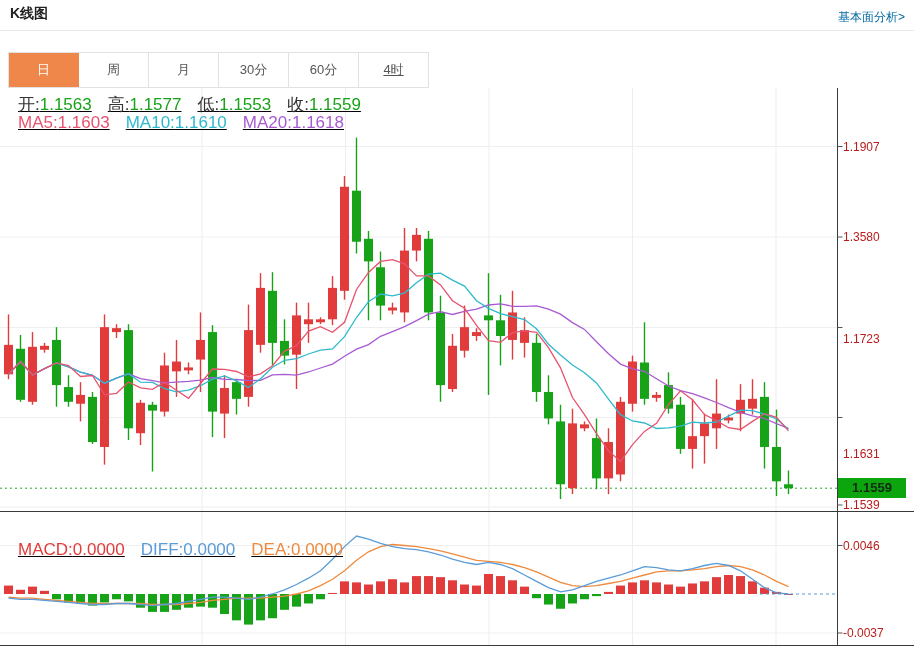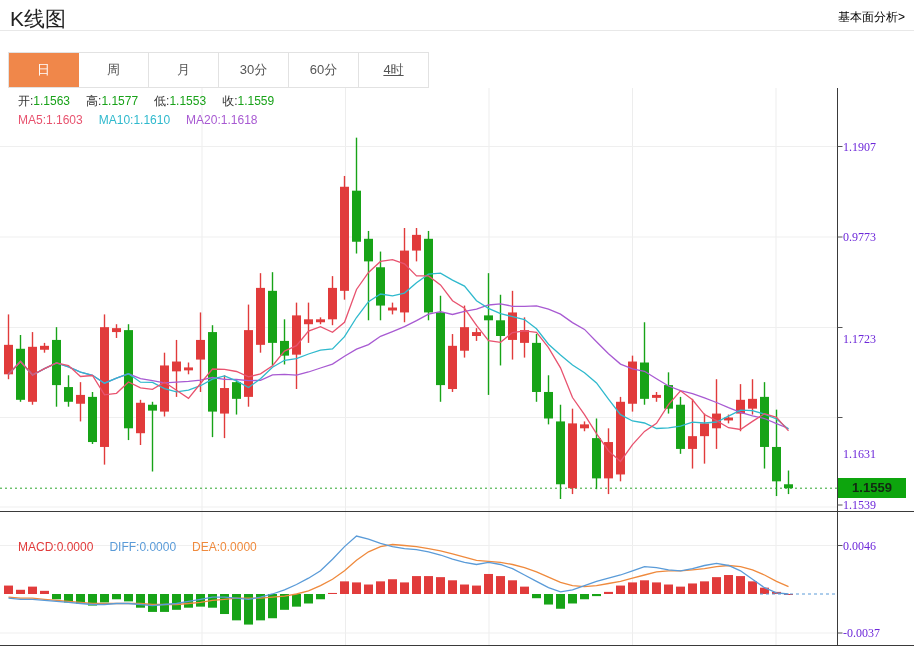--- a/index.html
+++ b/index.html
@@ -1,37 +1,37 @@
 <!DOCTYPE html>
 <html><head>
 <meta charset="utf-8">
 <style>
   html,body{margin:0;padding:0;background:#fff;}
   #app{position:relative;width:914px;height:647px;background:#fff;overflow:hidden;
        font-family:"Liberation Sans","DejaVu Sans",sans-serif;}
   
-  #page-title{position:absolute;left:10px;top:5px;font-size:21px;font-weight:normal;color:#222;}
-  #fund-link{position:absolute;right:9px;top:9px;font-size:12px;color:#000000;cursor:pointer;text-decoration:none;}
+  #page-title{position:absolute;left:10px;top:5px;font-size:14px;font-weight:bold;color:#222;}
+  #fund-link{position:absolute;right:9px;top:9px;font-size:12px;color:#0369a1;cursor:pointer;text-decoration:none;}
   #header-divider{position:absolute;left:0;top:30px;width:914px;height:0;border-top:1px solid #e8e8e8;}
   
   #tab-bar{position:absolute;left:8px;top:52px;display:flex;border:1px solid #e2e2e2;background:#fff;}
   .tab{width:69px;height:34px;line-height:34px;text-align:center;font-size:13px;color:#555;
        border-right:1px solid #e2e2e2;cursor:pointer;background:#fff;}
   .tab:last-child{border-right:none;text-decoration:underline;}
   .tab.selected{background:#f0874a;color:#fff;border-right-color:#f0874a;}
   
-  .legend{position:absolute;font-size:12px;white-space:nowrap;}
+  .legend{position:absolute;font-size:17px;white-space:nowrap;text-decoration:underline;}
   #ohlc-legend{left:18px;top:93px;}
   #ma-legend{left:18px;top:113px;}
   #macd-legend{left:18px;top:517px;margin-top:23px;}
   .legend .lbl{color:#333;}
   .legend .pair{margin-right:16px;}
   #ohlc-legend .val{color:#19a219;}
   
-  .axis-label{position:absolute;left:843px;font-size:12px;color:#6d28d9;transform:translateY(-50%);font-family:Liberation Serif, serif;}
+  .axis-label{position:absolute;left:843px;font-size:12px;color:#b91c1c;transform:translateY(-50%);}
   #price-badge{position:absolute;left:838px;width:68px;height:20px;background:#0da50d;color:#122912;
       font-size:13px;line-height:20px;text-align:center;transform:translateY(-50%);font-weight:bold;}
   #chart-svg{position:absolute;left:0;top:0;}
 </style>
 </head>
 <body>
 
 <div id="app">
   <div id="page-title">K线图</div>
   <a id="fund-link">基本面分析&gt;</a>
@@ -281,21 +281,21 @@
       <line x1="837.5" y1="545.5" x2="842.5" y2="545.5" stroke="#555"></line>
       <line x1="837.5" y1="633" x2="842.5" y2="633" stroke="#555"></line>
     </svg>
 
   <div id="ohlc-legend" class="legend"><span class="pair"><span class="lbl">开:</span><span class="val">1.1563</span></span><span class="pair"><span class="lbl">高:</span><span class="val">1.1577</span></span><span class="pair"><span class="lbl">低:</span><span class="val">1.1553</span></span><span class="pair"><span class="lbl">收:</span><span class="val">1.1559</span></span></div>
   <div id="ma-legend" class="legend"><span class="pair"><span class="lbl" style="color: rgb(232, 83, 111);">MA5:</span><span class="val" style="color: rgb(232, 83, 111);">1.1603</span></span><span class="pair"><span class="lbl" style="color: rgb(47, 185, 205);">MA10:</span><span class="val" style="color: rgb(47, 185, 205);">1.1610</span></span><span class="pair"><span class="lbl" style="color: rgb(168, 90, 210);">MA20:</span><span class="val" style="color: rgb(168, 90, 210);">1.1618</span></span></div>
   <div id="macd-legend" class="legend"><span class="pair"><span class="lbl" style="color: rgb(225, 59, 59);">MACD:</span><span class="val" style="color: rgb(225, 59, 59);">0.0000</span></span><span class="pair"><span class="lbl" style="color: rgb(90, 155, 216);">DIFF:</span><span class="val" style="color: rgb(90, 155, 216);">0.0000</span></span><span class="pair"><span class="lbl" style="color: rgb(239, 138, 61);">DEA:</span><span class="val" style="color: rgb(239, 138, 61);">0.0000</span></span></div>
 
   <div id="axis-labels">
       <div class="axis-label" style="top: 146.5px;">1.1907</div>
-      <div class="axis-label" style="top: 237px;">0.9773</div>
+      <div class="axis-label" style="top: 237px;">1.3580</div>
       <div class="axis-label" style="top: 327.5px; margin-top: 11px;">1.1723</div>
       <div class="axis-label" style="top: 417.5px; margin-top: 36px;">1.1631</div>
       <div class="axis-label" style="top: 505px;">1.1539</div>
       <div id="price-badge" style="top: 488.196px; background: rgb(13, 165, 13);">1.1559</div>
       <div class="axis-label" style="top: 545.5px;">0.0046</div>
       <div class="axis-label" style="top: 633px;">-0.0037</div>
     </div>
 </div>
 
 </body></html>

